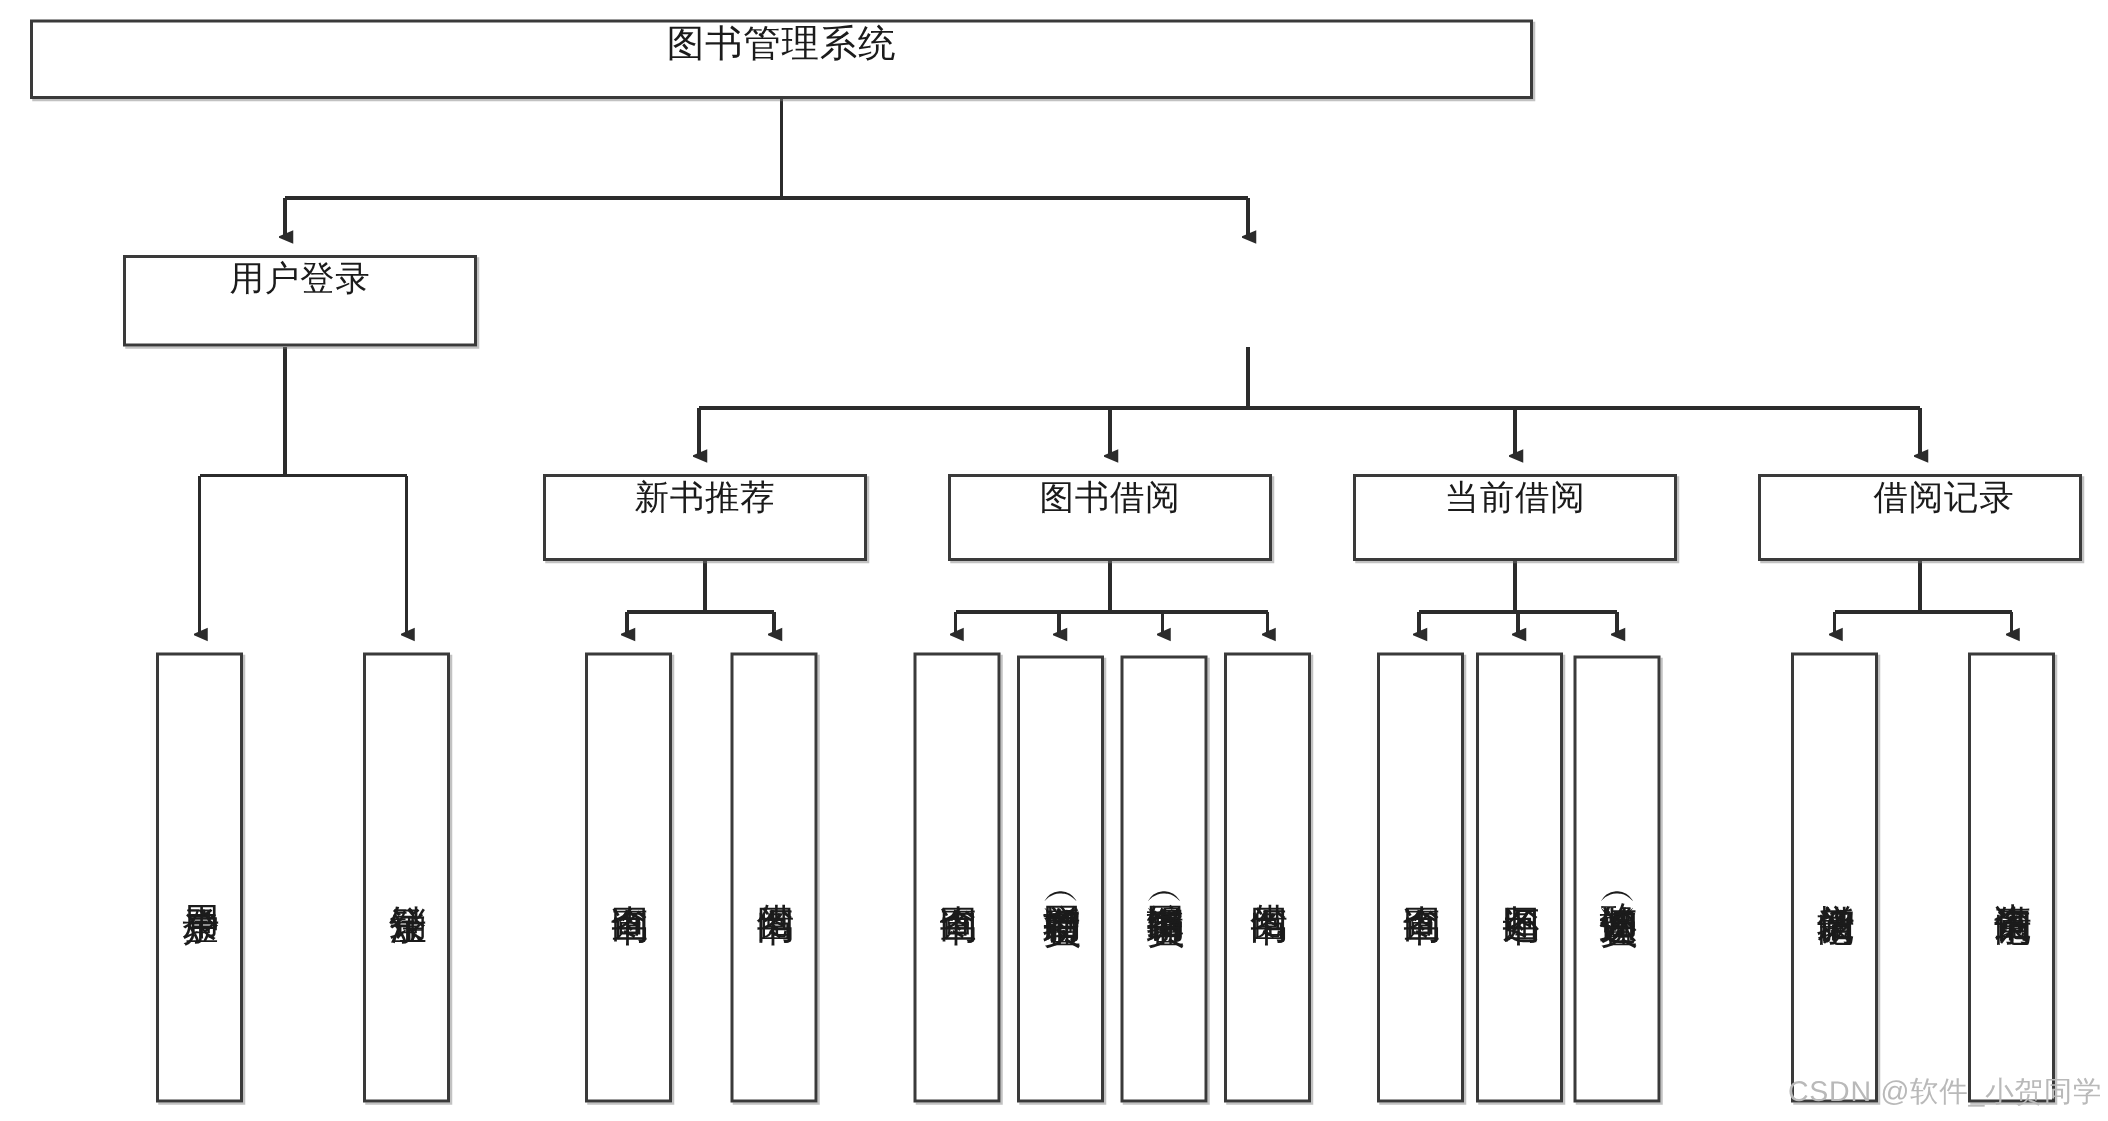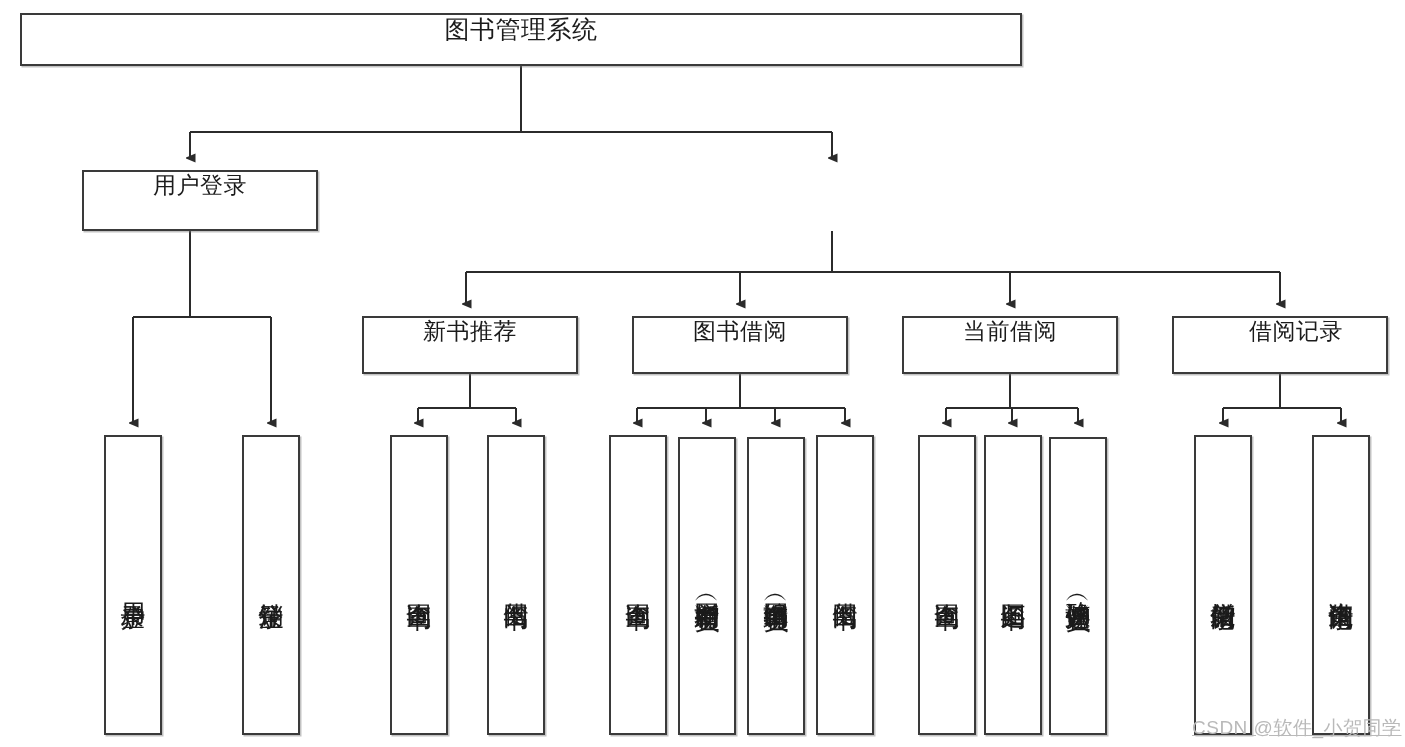--- a/index.html
+++ b/index.html
@@ -67,21 +67,20 @@
   .node.leaf.twocol .node-label {
     font-size: 25px;
   }
   .watermark {
     position: absolute;
     font-size: 19px;
     color: #b9b9b9;
     white-space: nowrap;
     letter-spacing: 0.5px;
     pointer-events: none;
-    text-decoration: underline;
   }
 </style>
 </head>
 <body>
 
 <div id="diagram-root">
 
   <svg class="wires" viewBox="0 0 1405 747" xmlns="http://www.w3.org/2000/svg">
     <defs>
       <marker id="arrow" markerWidth="10" markerHeight="10" refX="5" refY="6" orient="auto" markerUnits="userSpaceOnUse">

